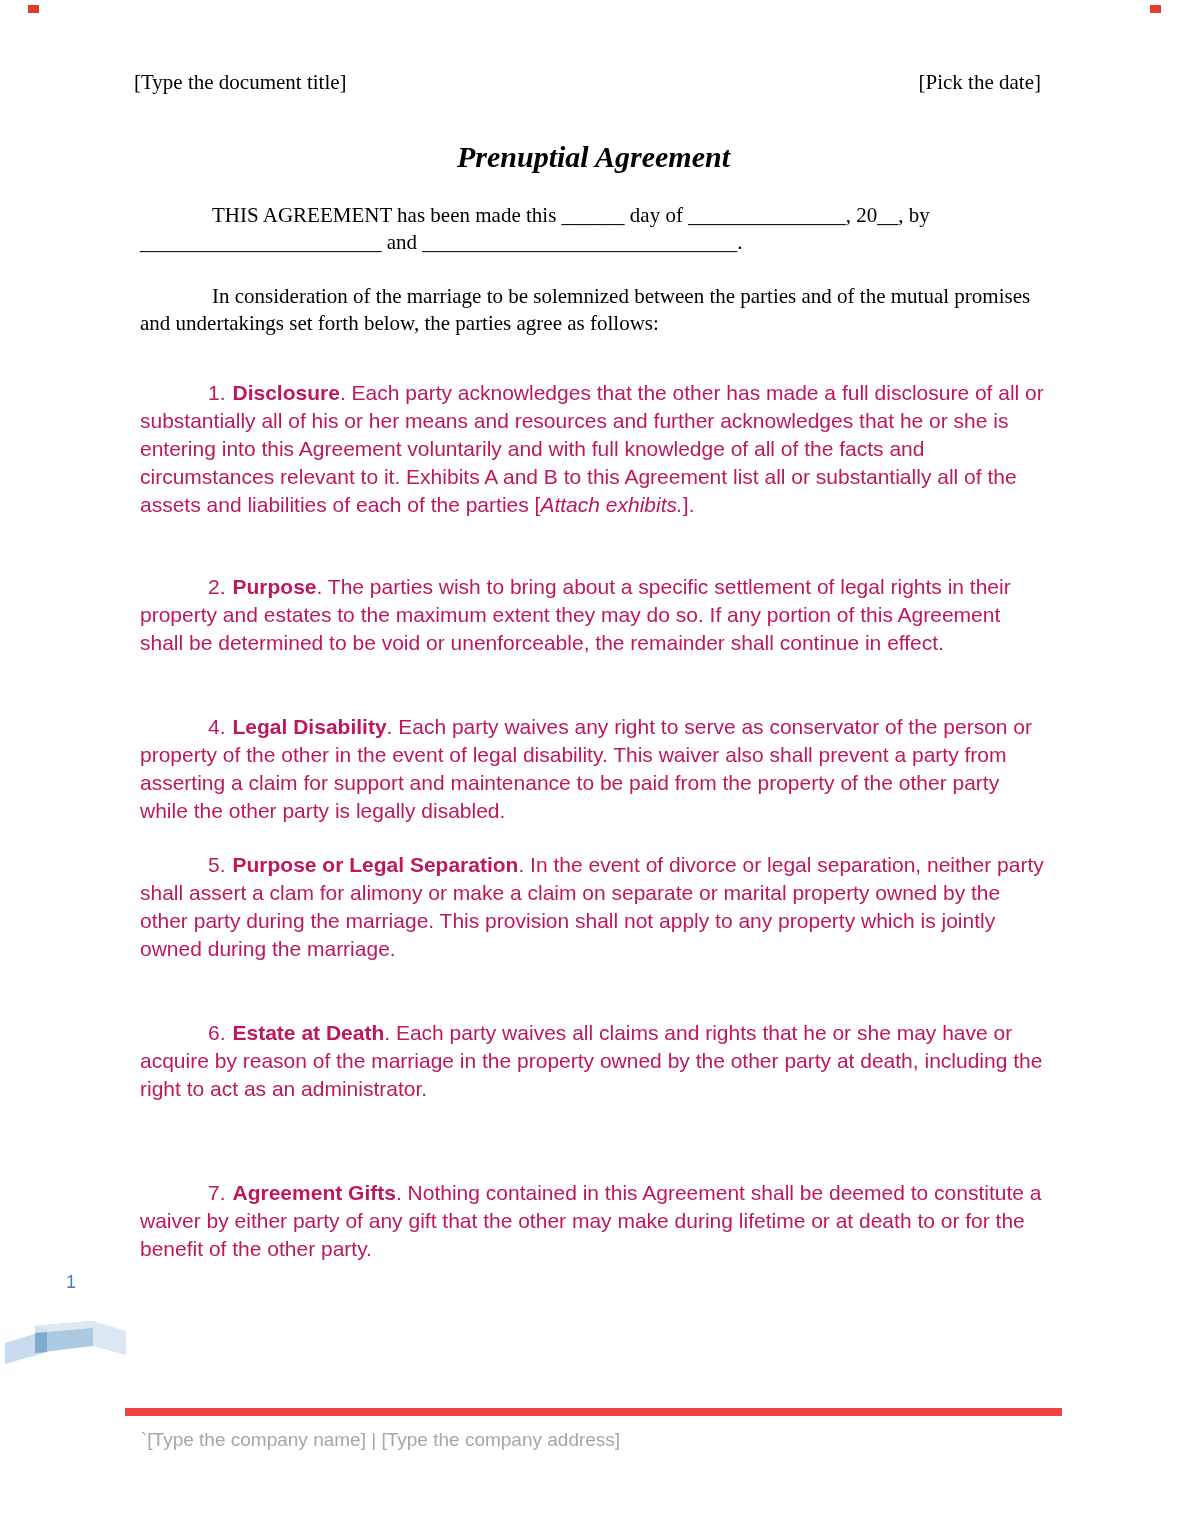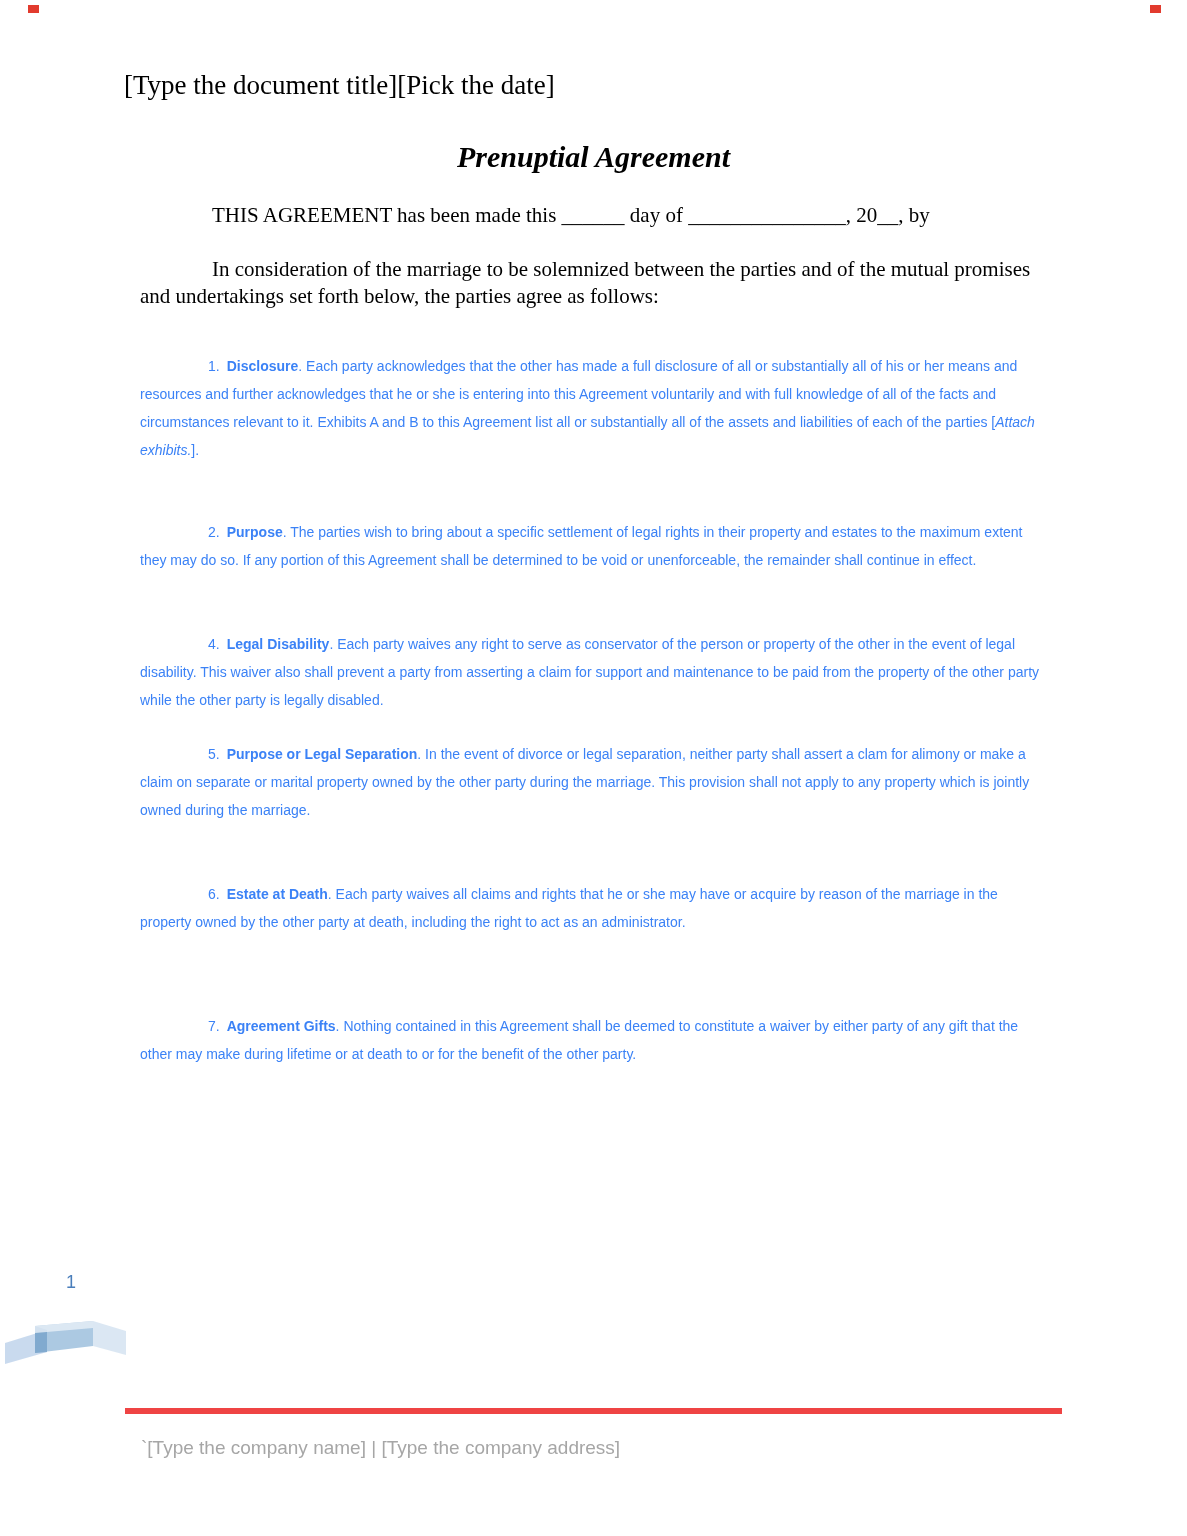--- a/index.html
+++ b/index.html
@@ -20,24 +20,25 @@
     width: 11px;
     height: 8px;
     background: #e23b2e;
   }
   .crop-mark.left  { left: 28px; }
   .crop-mark.right { left: 1150px; }
 
   .header {
     position: absolute;
     top: 70px;
-    left: 124px;
+    left: 134px;
     width: 907px;
     display: flex;
-    font-size: 27px;
+    justify-content: space-between;
+    font-size: 21px;
   }
 
   .content {
     position: absolute;
     top: 138px;
     left: 140px;
     width: 907px;
   }
   .doc-title {
     text-align: center;
@@ -46,24 +47,24 @@
     line-height: 38px;
     margin-bottom: 26px;
     font-style: italic;
   }
   .serif-para { font-size: 21px; line-height: 27px; }
   .first-indent { text-indent: 72px; margin-top: 19px; }
   .consideration { margin-top: 27px; }
 
   .section {
     font-family: "Liberation Sans", sans-serif;
-    font-size: 14px;
+    font-size: 21px;
     line-height: 28px;
     text-indent: 68px;
-    color: #3b82f6;
+    color: #be185d;
   }
   .sec1 { margin-top: 42px; }
   .sec2 { margin-top: 54px; }
   .sec3 { margin-top: 58px; }
   .sec4 { margin-top: 56px; }
   .sec5 { margin-top: 26px; }
   .sec6 { margin-top: 56px; }
   .sec7 { margin-top: 76px; }
   .b { font-weight: bold; }
   .i { font-style: italic; }
@@ -84,22 +85,22 @@
     top: 1316px;
     width: 122px;
     height: 50px;
   }
 
   .footer {
     position: absolute;
     left: 125px;
     top: 1408px;
     width: 937px;
-    border-top: 6px solid #ef4444;
-    padding: 23px 0 0 16px;
+    border-top: 8px solid #ef4444;
+    padding: 13px 0 0 16px;
     font-family: "Liberation Sans", sans-serif;
     font-size: 19px;
     color: #a6a6a6;
   }
   .footer span { color: #a6a6a6; }
 </style>
 </head>
 <body>
 
 <div class="page">
@@ -111,20 +112,21 @@
     <span>[Type the document title]</span>
     <span>[Pick the date]</span>
   </div>
 
   <div class="content">
 
     <div class="doc-title">Prenuptial Agreement</div>
 
     <div class="serif-para">
       <div class="first-indent">THIS AGREEMENT has been made this ______ day of _______________, 20__, by</div>
+      <div>_______________________ and ______________________________.</div>
     </div>
 
     <p class="serif-para first-indent consideration">In consideration of the marriage to be solemnized between the parties and of the mutual promises and undertakings set forth below, the parties agree as follows:</p>
 
     <p class="section sec1">
       <span class="num">1.</span><span class="b">Disclosure</span><span>. Each party acknowledges that the other has made a full disclosure of all or substantially all of his or her means and resources and further acknowledges that he or she is entering into this Agreement voluntarily and with full knowledge of all of the facts and circumstances relevant to it. Exhibits A and B to this Agreement list all or substantially all of the assets and liabilities of each of the parties [</span><span class="i">Attach exhibits.</span><span>].</span>
     </p>
 
     <p class="section sec2">
       <span class="num">2.</span><span class="b">Purpose</span><span>. The parties wish to bring about a specific settlement of legal rights in their property and estates to the maximum extent they may do so. If any portion of this Agreement shall be determined to be void or unenforceable, the remainder shall continue in effect.</span>

